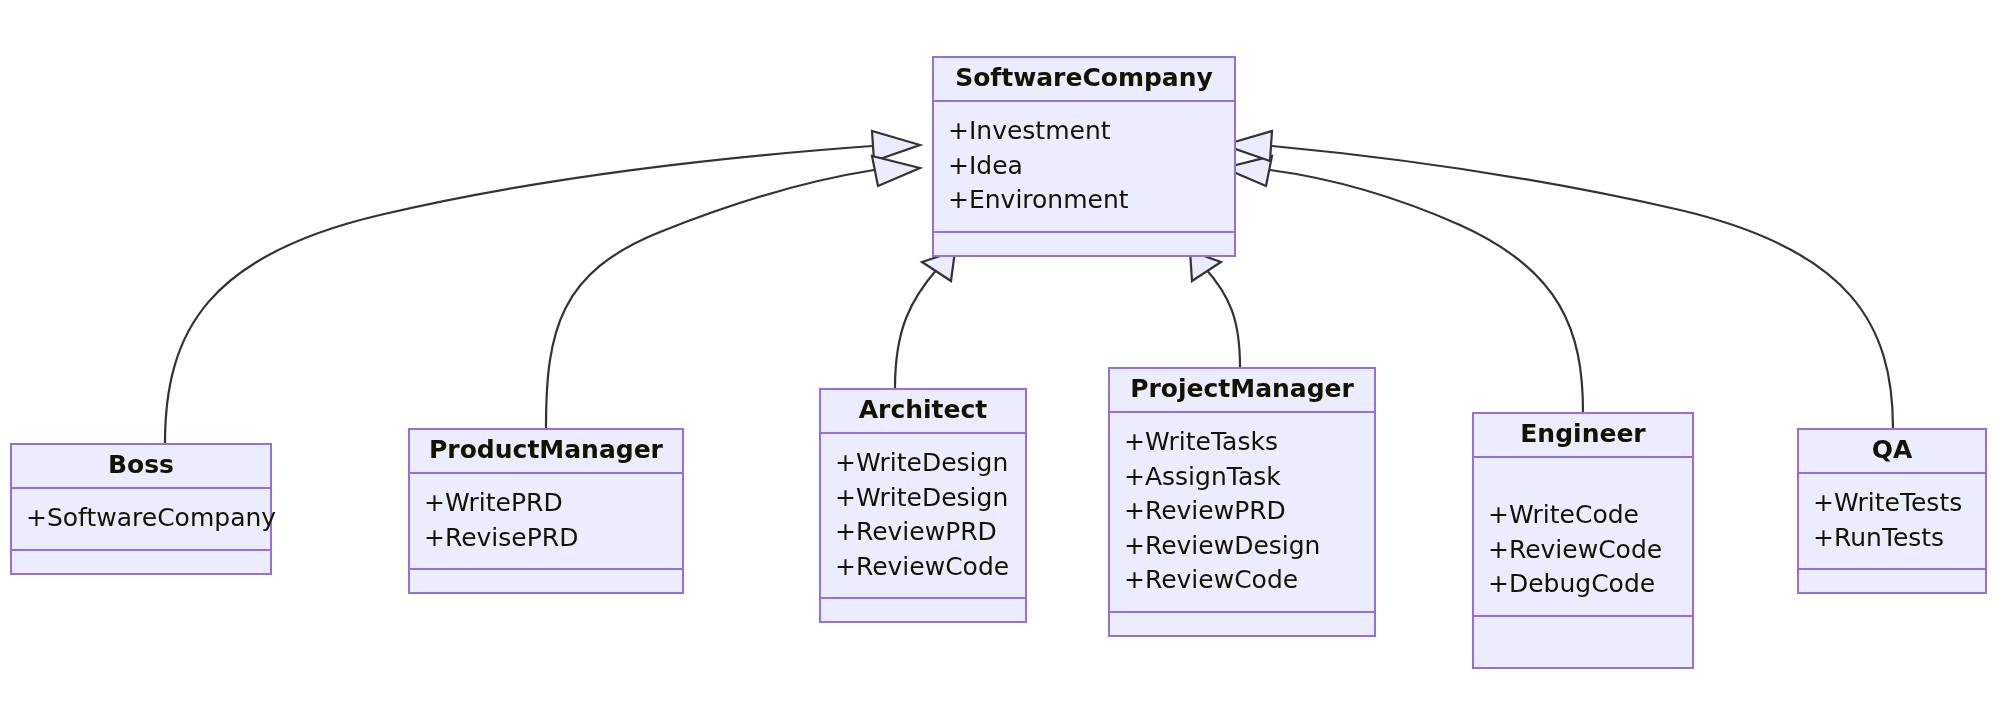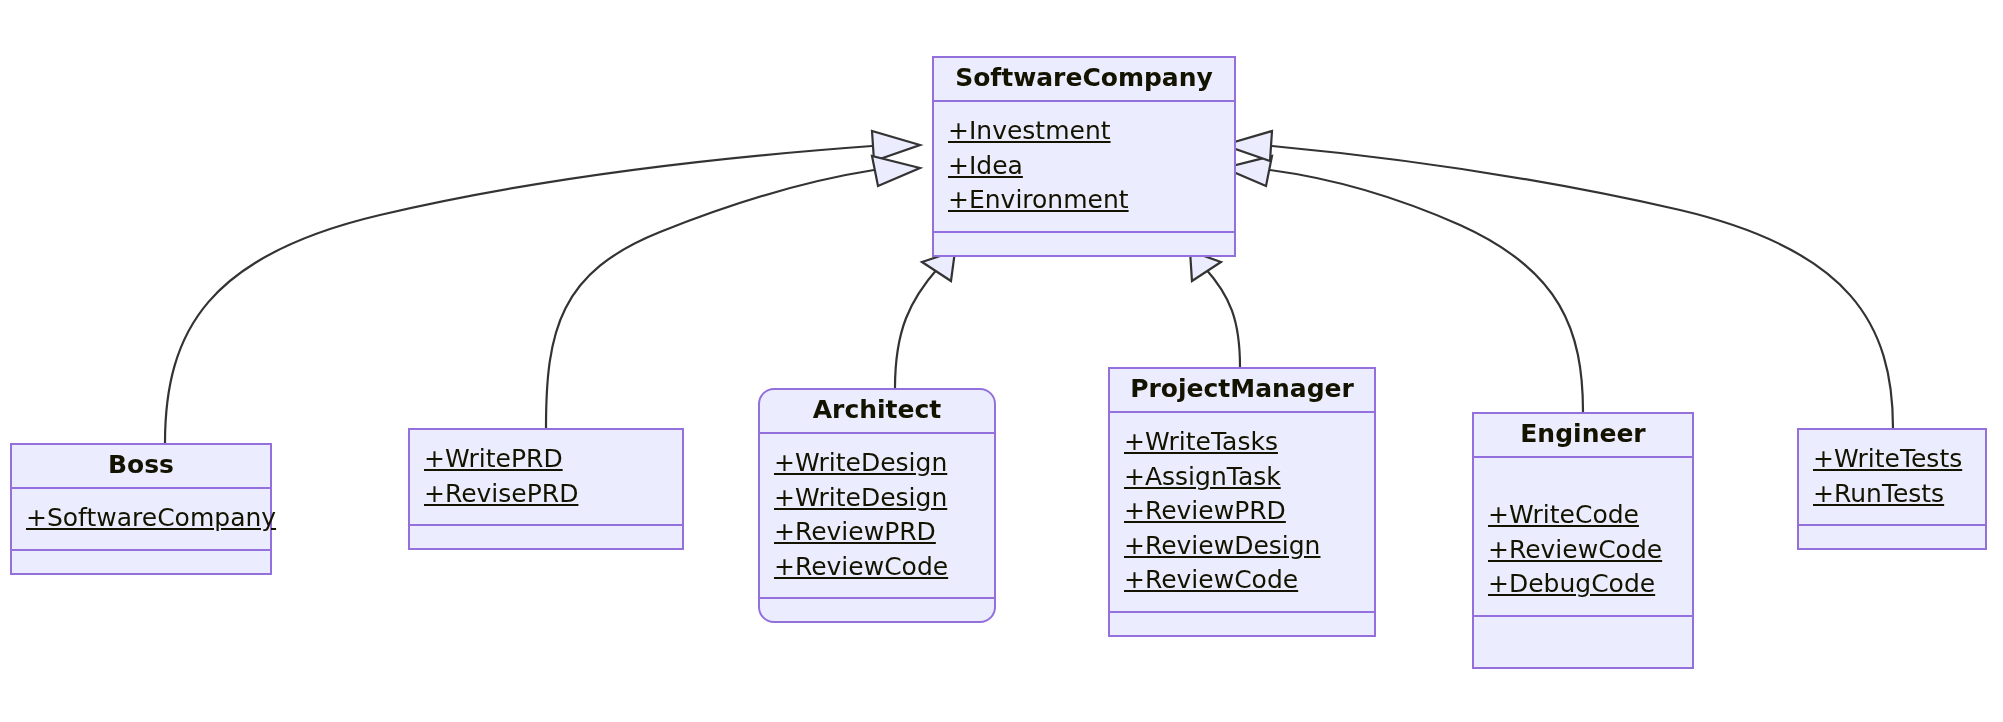--- a/index.html
+++ b/index.html
@@ -46,21 +46,20 @@
   .uml-members {
     padding: 12px 14px 13px 14px;
     border-bottom: 2px solid #9370db;
     flex: 1 1 auto;
   }
   .uml-member {
     font-size: 25px;
     color: #131300;
     line-height: 1.38;
     white-space: nowrap;
-    text-decoration: underline;
   }
   .uml-methods-empty {
     height: 22px;
   }
 </style>
 </head>
 <body>
 
 <div id="diagram-root">
 
@@ -97,28 +96,29 @@
 
   <div class="uml-class" style="left:10px; top:443px; width:262px;">
     <div class="uml-title">Boss</div>
     <div class="uml-members">
       <div class="uml-member">+SoftwareCompany</div>
     </div>
     <div class="uml-methods-empty"></div>
   </div>
 
   <div class="uml-class" style="left:408px; top:428px; width:276px;">
+    <div class="uml-title">ProductManager</div>
     <div class="uml-members">
       <div class="uml-member">+WritePRD</div>
       <div class="uml-member">+RevisePRD</div>
     </div>
     <div class="uml-methods-empty"></div>
   </div>
 
-  <div class="uml-class" style="left:758px; top:388px; width:238px;border-radius:16px;">
+  <div class="uml-class" style="left:819px; top:388px; width:208px;">
     <div class="uml-title">Architect</div>
     <div class="uml-members">
       <div class="uml-member">+WriteDesign</div>
       <div class="uml-member">+WriteDesign</div>
       <div class="uml-member">+ReviewPRD</div>
       <div class="uml-member">+ReviewCode</div>
     </div>
     <div class="uml-methods-empty"></div>
   </div>
 
@@ -138,20 +138,21 @@
     <div class="uml-title">Engineer</div>
     <div class="uml-members">
       <div class="uml-member">+WriteCode</div>
       <div class="uml-member">+ReviewCode</div>
       <div class="uml-member">+DebugCode</div>
     </div>
     <div class="uml-methods-empty"></div>
   </div>
 
   <div class="uml-class" style="left:1797px; top:428px; width:190px;">
+    <div class="uml-title">QA</div>
     <div class="uml-members">
       <div class="uml-member">+WriteTests</div>
       <div class="uml-member">+RunTests</div>
     </div>
     <div class="uml-methods-empty"></div>
   </div>
 
 </div>
 
 </body></html>

